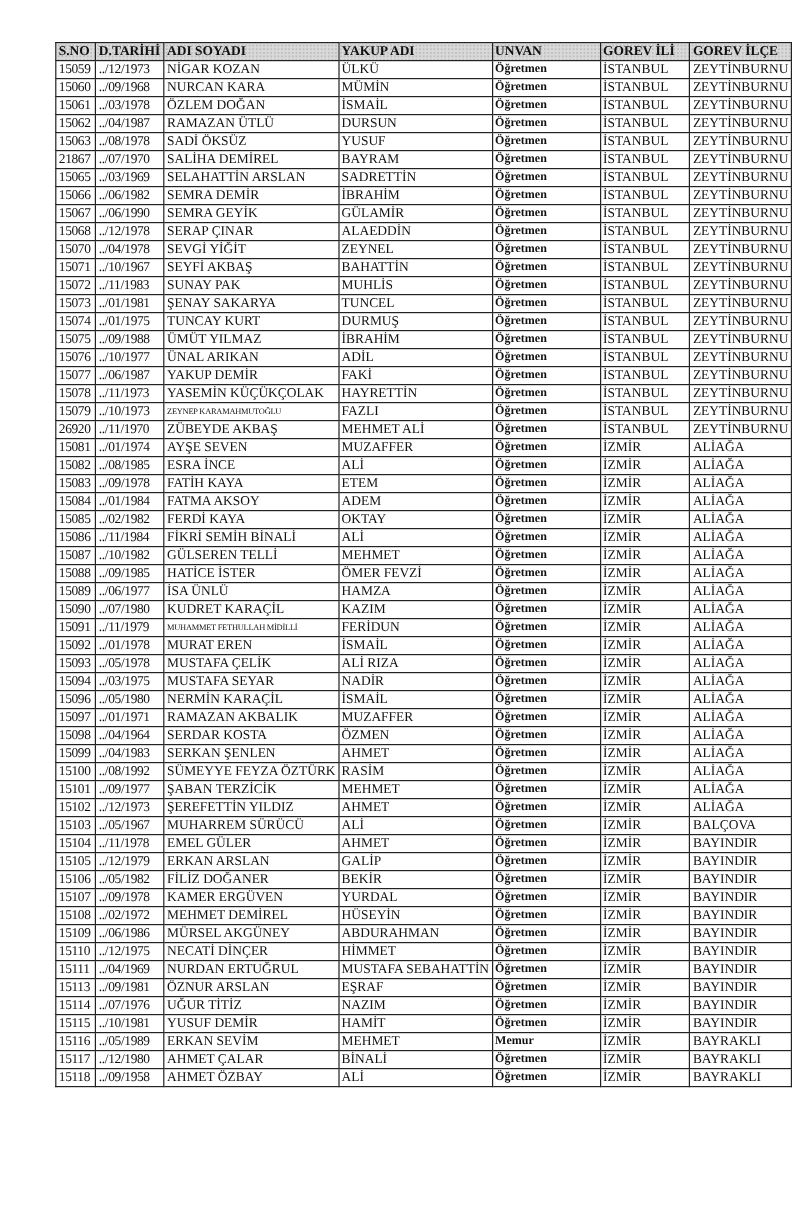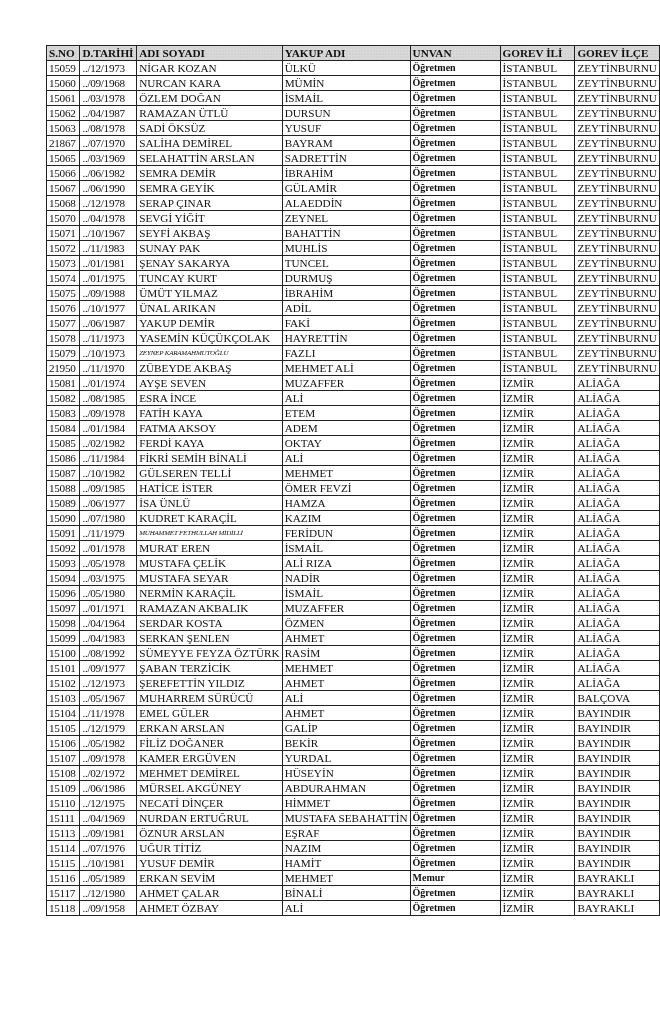--- a/index.html
+++ b/index.html
@@ -1,29 +1,29 @@
 <!DOCTYPE html>
 <html><head>
 <meta charset="utf-8">
 <style>
   html, body { margin: 0; padding: 0; background: #ffffff; }
   body { width: 660px; height: 1010px; position: relative; overflow: hidden; font-family: "Liberation Serif", "DejaVu Serif", serif; color: #111; }
-  .sheet { position: absolute; left: 46px; top: 45px; }
+  .sheet { position: absolute; left: 46px; top: 35px; }
   table { border-collapse: collapse; table-layout: fixed; }
   td, th { border: 1px solid #222; padding: 0 2px; height: 14px; line-height: 14px; font-size: 11.2px; white-space: nowrap; overflow: hidden; text-align: left; font-weight: normal; }
   th { font-weight: bold; background: #d9d9d9; background-image: radial-gradient(#bdbdbd 0.6px, transparent 0.7px); background-size: 3px 3px; }
   col.c-no { width: 34px; }
   col.c-date { width: 57px; }
   col.c-name { width: 125px; }
   col.c-father { width: 88px; }
   col.c-title { width: 103px; }
   col.c-city { width: 78px; }
   col.c-district { width: 80px; }
   td.no, td.date { letter-spacing: -0.3px; }
-  td.small { font-size: 7px; letter-spacing: -0.2px; font-style: italic; }
+  td.small { font-size: 7px; letter-spacing: -0.2px; }
   td.title { font-size: 10px; font-weight: bold; }
 </style>
 </head>
 <body>
 
 <div class="sheet">
   <table>
     <colgroup>
       <col class="c-no">
         <col class="c-date">
@@ -219,21 +219,21 @@
         <tr>
           <td class="no">15079</td>
           <td class="date">../10/1973</td>
           <td class="name small">ZEYNEP KARAMAHMUTOĞLU</td>
           <td class="father">FAZLI</td>
           <td class="title">Öğretmen</td>
           <td class="city">İSTANBUL</td>
           <td class="district">ZEYTİNBURNU</td>
         </tr>
         <tr>
-          <td class="no">21950</td>
+          <td class="no">26920</td>
           <td class="date">../11/1970</td>
           <td class="name">ZÜBEYDE AKBAŞ</td>
           <td class="father">MEHMET ALİ</td>
           <td class="title">Öğretmen</td>
           <td class="city">İSTANBUL</td>
           <td class="district">ZEYTİNBURNU</td>
         </tr>
         <tr>
           <td class="no">15081</td>
           <td class="date">../01/1974</td>

